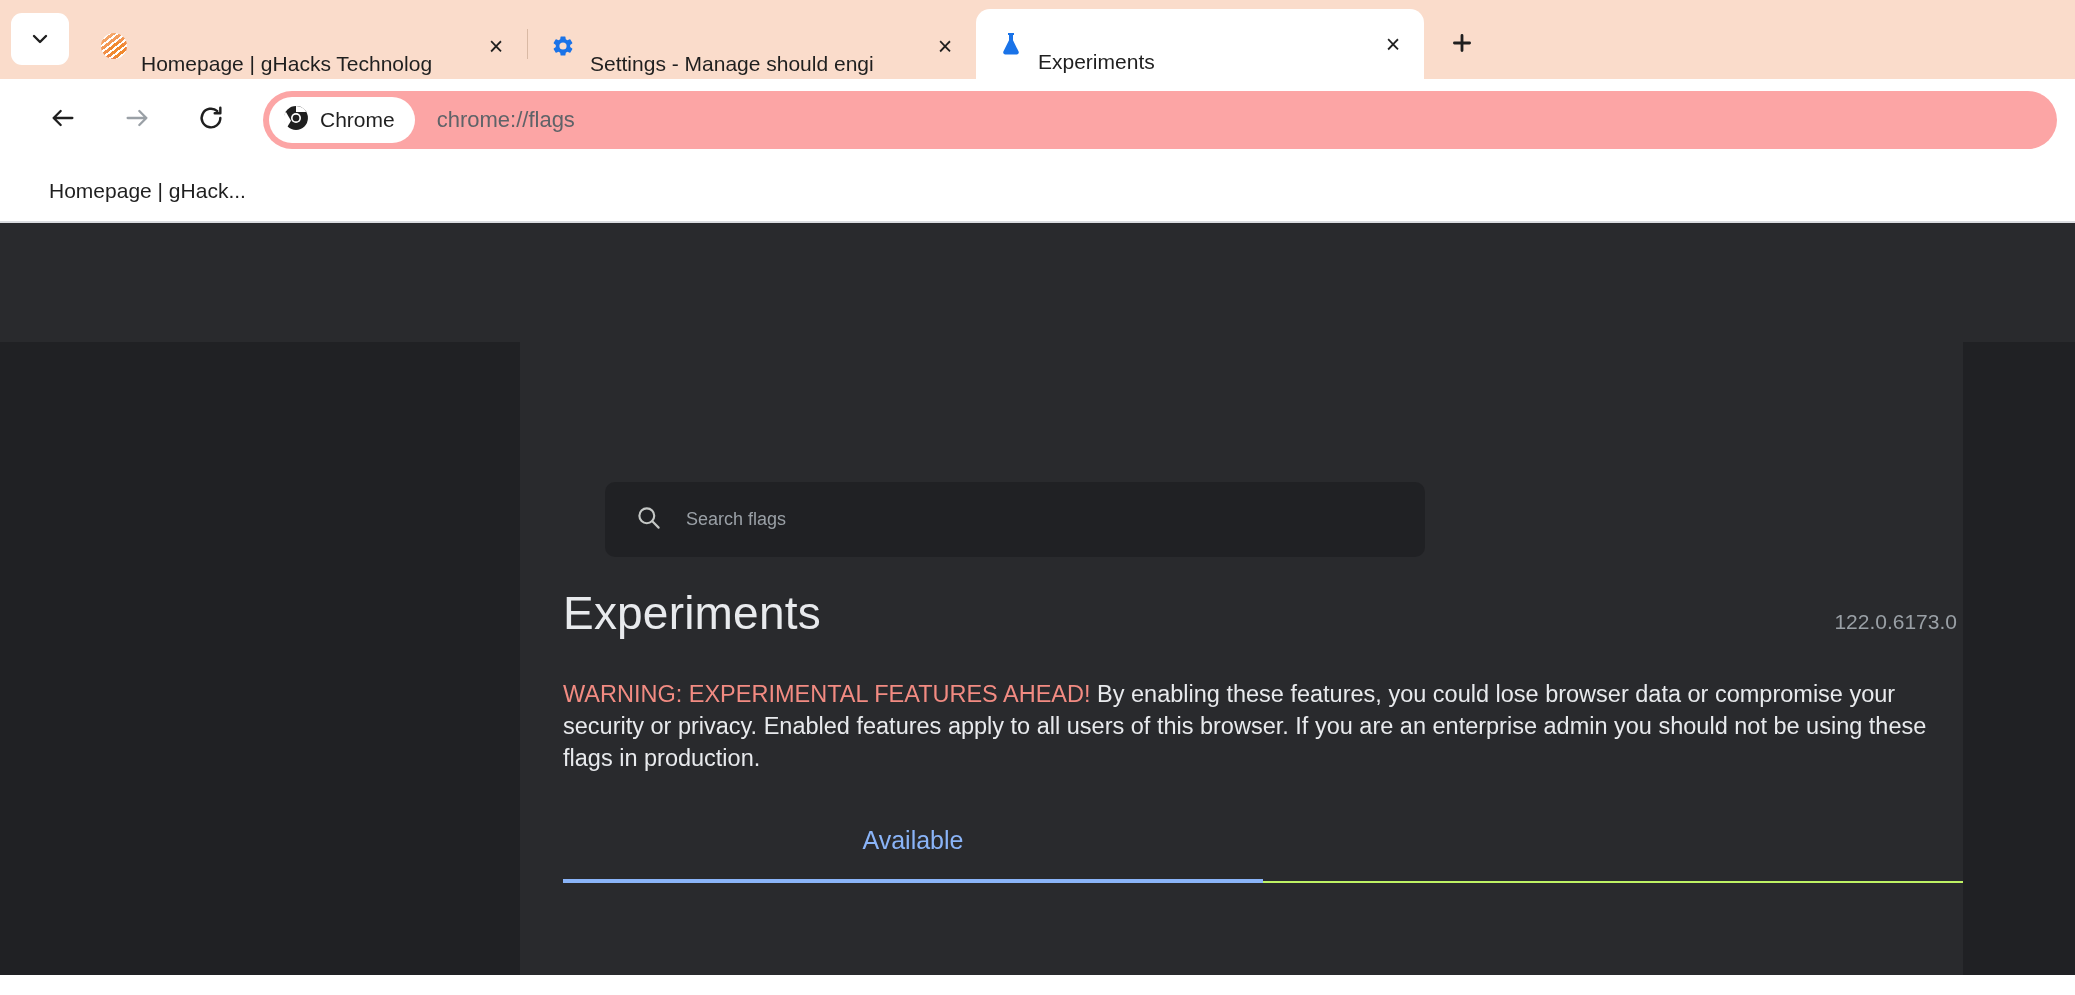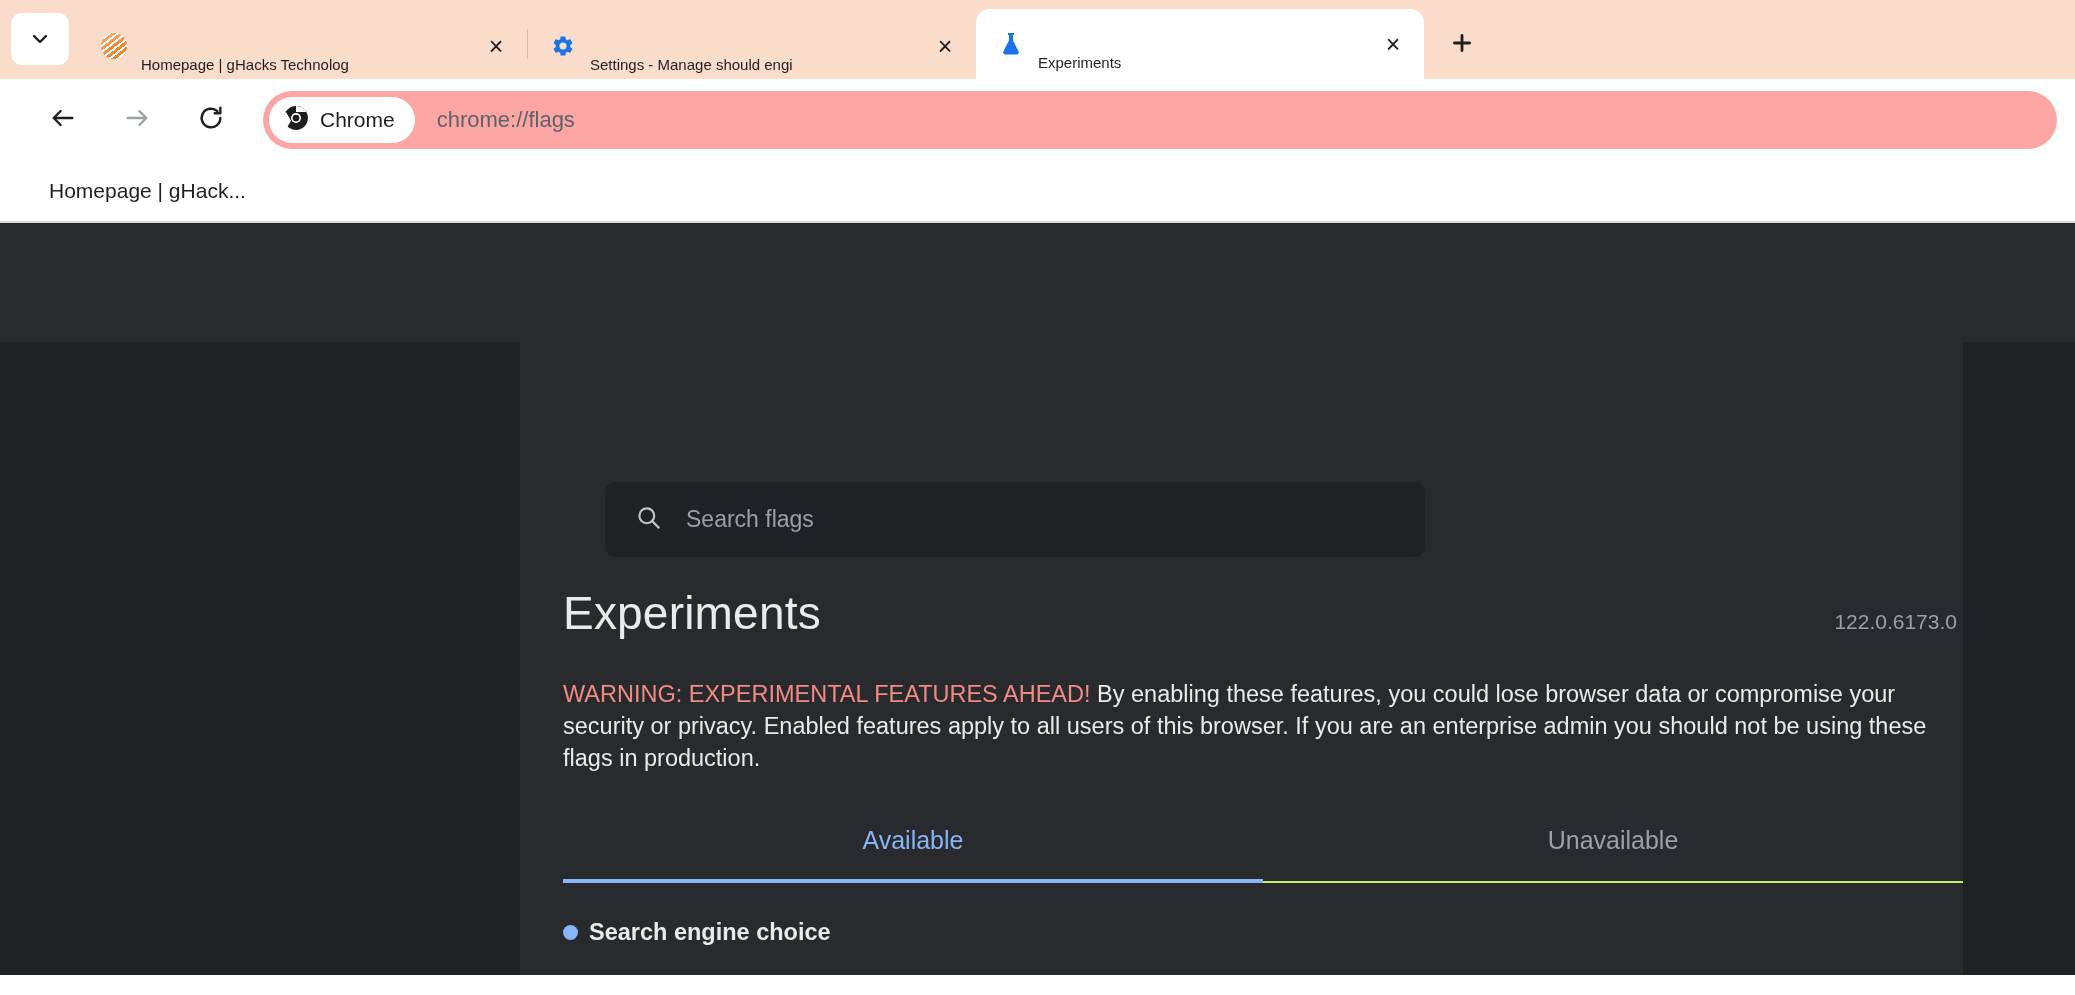--- a/index.html
+++ b/index.html
@@ -47,21 +47,21 @@
     border-radius: 14px 14px 0 0;
     height: 70px;
   }
   .tab .favicon {
     width: 26px; height: 26px;
     flex: 0 0 auto;
     margin-right: 14px;
     display:flex; align-items:center; justify-content:center;
   }
   .tab .title {
-    font-size: 15px;
+    font-size: 21px;
     color: #1f1f1f;
     white-space: nowrap;
     overflow: hidden;
     flex: 1 1 auto;
     -webkit-mask-image: linear-gradient(to right, #000 88%, transparent 100%);
             mask-image: linear-gradient(to right, #000 88%, transparent 100%);
             margin-top: 36px;
   }
   .tab .close {
     width: 34px; height: 34px;
@@ -210,21 +210,21 @@
     width: 820px; height: 75px;
     background: #202124;
     border-radius: 10px;
     display: flex;
     align-items: center;
     padding-left: 30px;
     cursor: text;
     z-index: 3;
   }
   .search-wrap .search-ph {
-    font-size: 23px;
+    font-size: 18px;
     color: #9aa0a6;
     margin-left: 24px;
   }
   .reset-all {
     position: absolute;
     left: 1801px; top: 264px;
     width: 155px; height: 63px;
     border: 1px solid #5f6368;
     border-radius: 6px;
     background: transparent;
@@ -437,28 +437,17 @@
       <div class="exp-title">Experiments</div>
       <div class="exp-version">122.0.6173.0</div>
     </div>
 
     <div class="warning">
       <span class="warn-strong">WARNING: EXPERIMENTAL FEATURES AHEAD!</span><span> By enabling these features, you could lose browser data or compromise your security or privacy. Enabled features apply to all users of this browser. If you are an enterprise admin you should not be using these flags in production.</span>
     </div>
 
     <div class="tabs">
       <div class="ftab sel">Available</div>
-      <div class="ftab unsel">Unavailable</div>
     </div>
 
-    <div class="flag-row">
-      <div class="flag-info">
-        <div class="flag-name-line">
-          <span class="flag-dot"></span>
-          <span class="flag-name">Search engine choice</span>
-        </div>
-
-      </div>
-
-    </div>
 
   </div>
 </div>
 
 </body></html>

